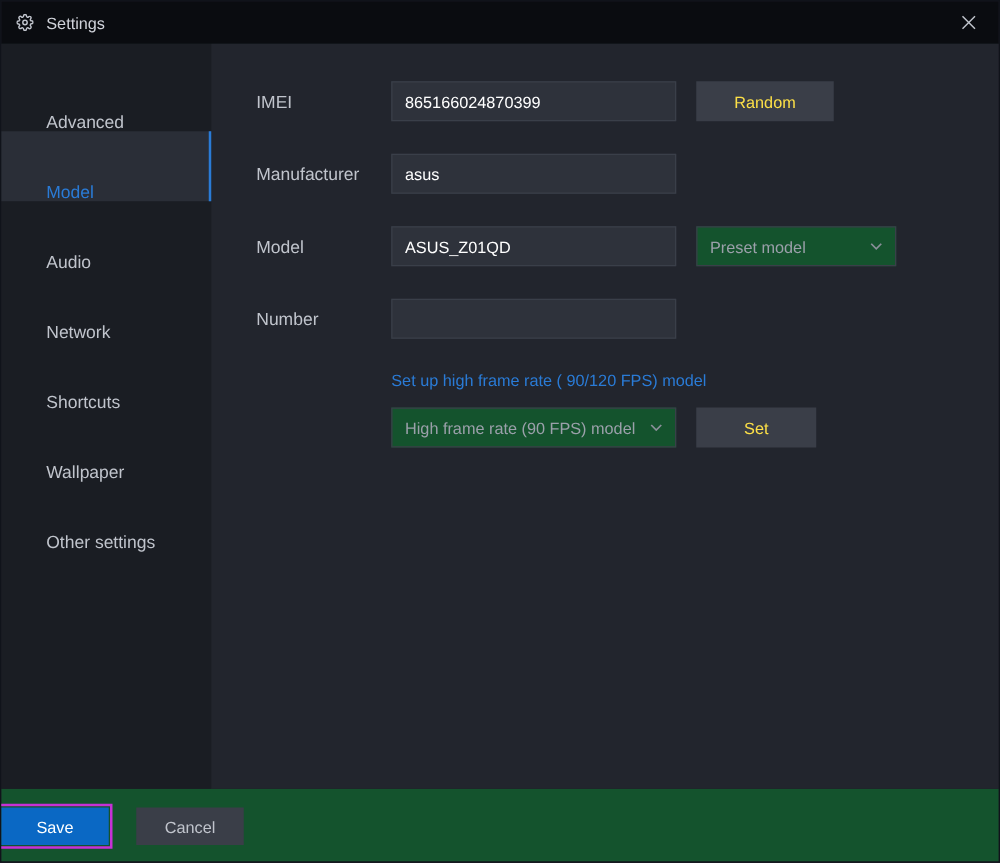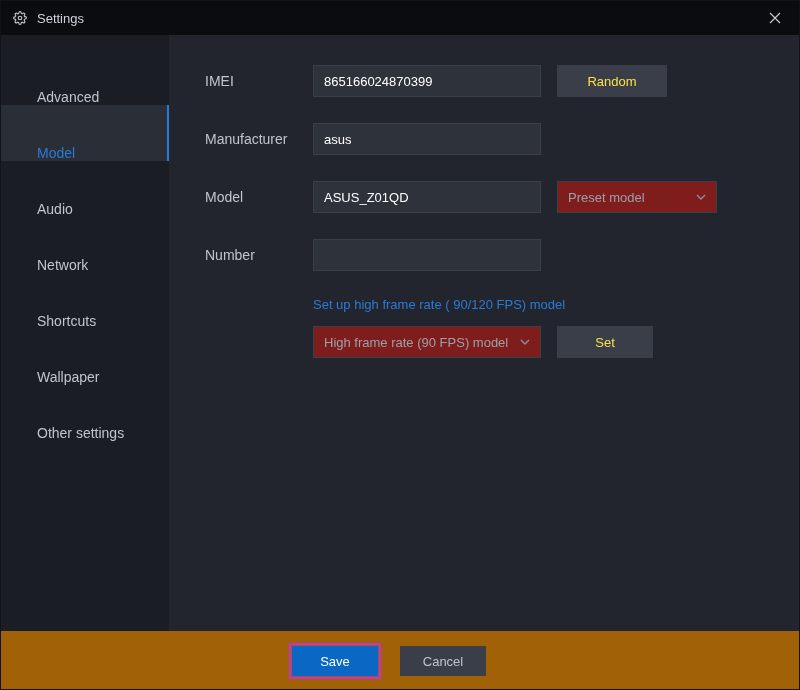--- a/index.html
+++ b/index.html
@@ -101,21 +101,21 @@
     justify-content: center;
     font-size: 13px;
     cursor: pointer;
     border: none;
     font-family: inherit;
   }
   .btn-random { width: 110px; margin-left: 16px; }
   .btn-set { width: 96px; margin-left: 16px; text-align: center; }
   .select {
     height: 32px;
-    background: #7f1d1d;
+    background: #14532d;
     border: 1px solid #3a3f49;
     color: #9ba0aa;
     padding: 0 10px;
     font-size: 13px;
     display: flex;
     align-items: center;
     justify-content: space-between;
     cursor: pointer;
   }
   .select .chev { margin-left: 8px; }
@@ -129,24 +129,24 @@
   }
   .frame-row {
     display: flex;
     align-items: center;
     margin-left: 108px;
   }
   .frame-select { width: 228px; }
   
   .footer {
     height: 60px;
-    background: #a16207;
-    display: flex;
-    align-items: center;
-    justify-content: center;
+    background: #14532d;
+    display: flex;
+    align-items: center;
+    justify-content: flex-start;
     padding-right: 22px;
     gap: 22px;
   }
   .btn-save {
     width: 86px; height: 30px;
     background: #0a68c4;
     color: #fff;
     border: none;
     outline: 2px solid #c631d6;
     outline-offset: 1px;

